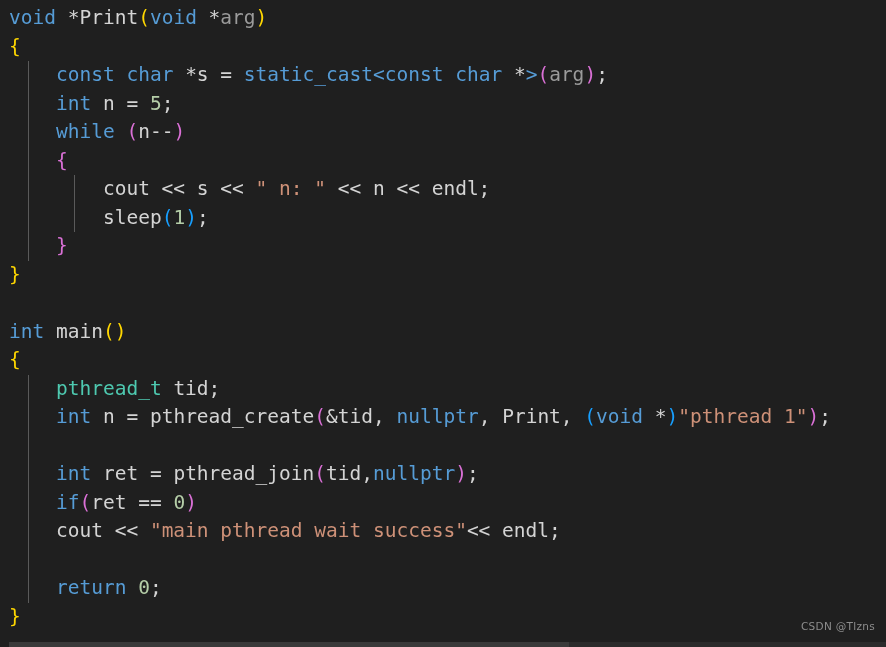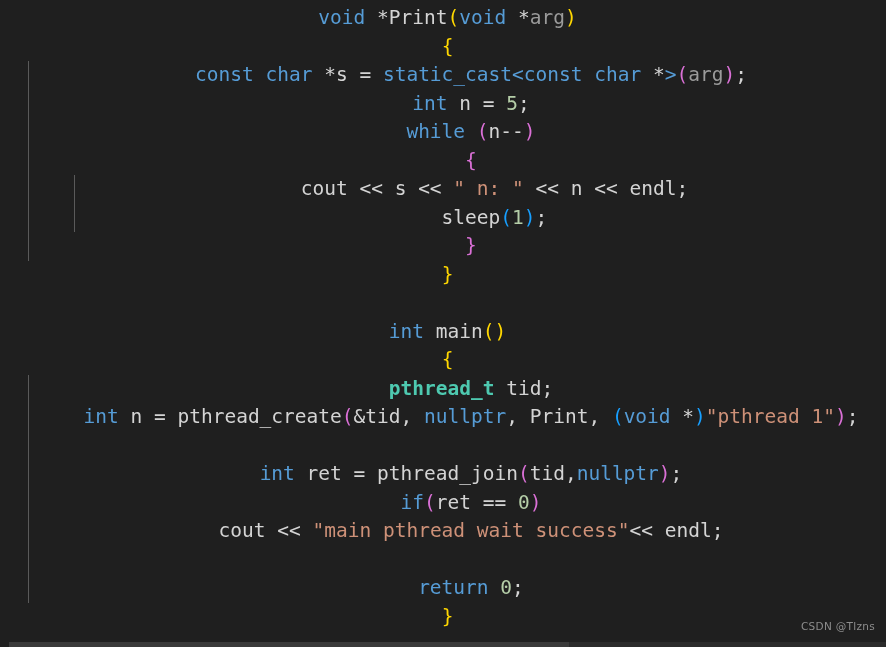--- a/index.html
+++ b/index.html
@@ -15,21 +15,20 @@
     font-family: "DejaVu Sans Mono", "Liberation Mono", monospace;
   }
 
   #editor {
     position: relative;
     width: 886px;
     height: 647px;
     background: #1f1f1f;
     box-sizing: border-box;
     overflow: hidden;
-    text-align: center;
   }
 
   
   #gutter {
     position: absolute;
     left: 0;
     top: 0;
     width: 9px;
     height: 647px;
     background: #1f1f1f;
@@ -63,21 +62,21 @@
     background: #5a5a5a;
     pointer-events: none;
   }
   .guide.g1 { left: 28px; }
   .guide.g2 { left: 74px; }
 
   
   .kw        { color: #569cd6; }  
   .plain     { color: #d4d4d4; }  
   .fn        { color: #d4d4d4; }  
-  .type      { color: #4ec9b0; font-weight: bold; }  
+  .type      { color: #4ec9b0; }  
   .param     { color: #9b9b9b; }  
   .num       { color: #b5cea8; }  
   .str       { color: #ce9178; }  
   .b-yellow  { color: #ffd700; }  
   .b-magenta { color: #da70d6; }  
   .b-blue    { color: #179fff; }  
 
   
   #watermark {
     position: absolute;

